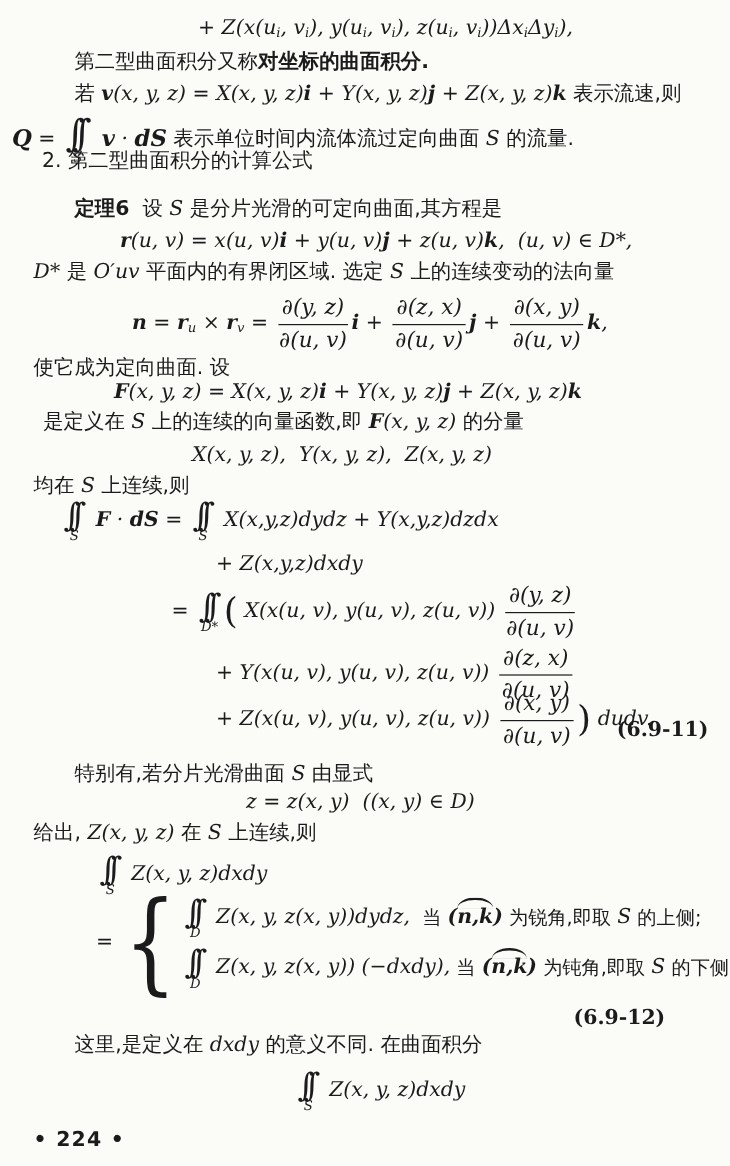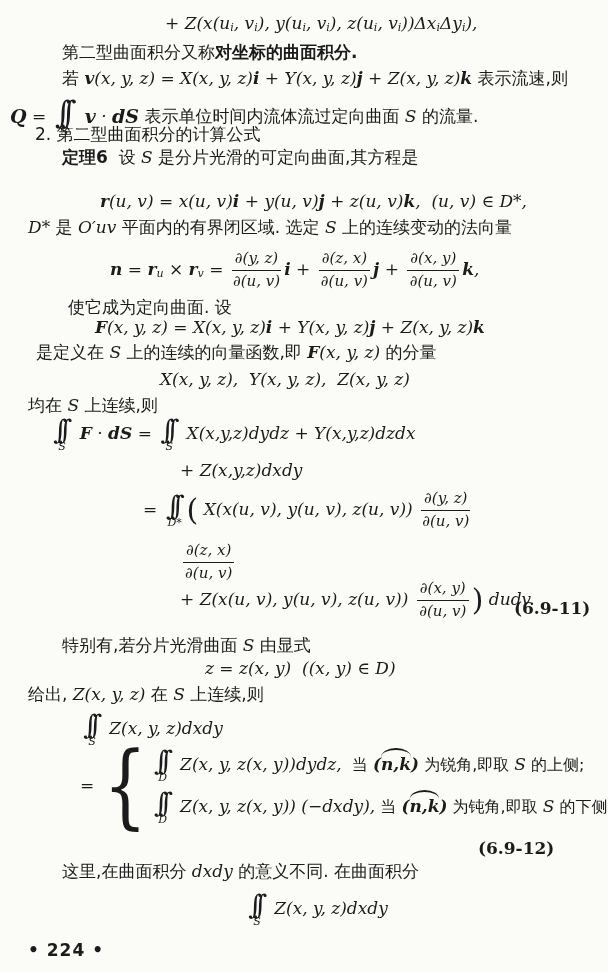--- a/index.html
+++ b/index.html
@@ -53,21 +53,21 @@
   .isub{
     font-family:"DejaVu Serif",serif;font-style:italic;
     font-size:11px;line-height:1;margin-top:-2px;
   }
   .line-q .isym{font-size:31px;}
   .line-q .s-mb{font-size:19px;}
   
   .frac{
     display:inline-flex;flex-direction:column;align-items:center;
     font-family:"DejaVu Serif",serif;font-style:italic;
-    font-size:15px;line-height:1.3;margin:0 3px;
+    font-size:18px;line-height:1.3;margin:0 3px;
   }
   .frac .num{border-bottom:1.5px solid #1b1b1b;padding:0 3px 1px;}
   .frac .den{padding-top:1px;font-style:italic;}
   
   .brace{
     font-family:"DejaVu Serif",serif;font-weight:400;
     font-size:92px;line-height:80px;
     transform:scaleX(.75);margin:0 -4px 0 2px;
   }
   .cases{display:flex;flex-direction:column;gap:6px;}
@@ -84,45 +84,45 @@
   <div class="line" style="top:13px;left:165px;"><span class="s-m">+ Z(x(u</span><span class="s-sub">i</span><span class="s-m">, v</span><span class="s-sub">i</span><span class="s-m">), y(u</span><span class="s-sub">i</span><span class="s-m">, v</span><span class="s-sub">i</span><span class="s-m">), z(u</span><span class="s-sub">i</span><span class="s-m">, v</span><span class="s-sub">i</span><span class="s-m">))Δx</span><span class="s-sub">i</span><span class="s-m">Δy</span><span class="s-sub">i</span><span class="s-m">),</span></div>
 
   <div class="line" style="top:42px;left:62px;"><span class="s-cn">第二型曲面积分又称</span><span class="s-b">对坐标的曲面积分.</span></div>
 
   <div class="line" style="top:68px;left:62px;"><span class="s-cn">若 </span><span class="s-mb">v</span><span class="s-m">(x, y, z) = X(x, y, z)</span><span class="s-mb">i</span><span class="s-m"> + Y(x, y, z)</span><span class="s-mb">j</span><span class="s-m"> + Z(x, y, z)</span><span class="s-mb">k</span><span class="s-cn"> 表示流速,则</span></div>
 
   <div class="line line-q" style="top:95px;left:10px;height:44px;"><span class="s-mb">Q</span><span class="s-m"> = </span><span class="iint"><span class="isym">∫∫</span><span class="isub">S</span></span><span class="s-mb"> v</span><span class="s-m"> · </span><span class="s-mb">dS</span><span class="s-cn"> 表示单位时间内流体流过定向曲面 </span><span class="s-m">S</span><span class="s-cn"> 的流量.</span></div>
 
   <div class="line" style="top:124px;left:35px;text-align:center;"><span class="s-cn">2. 第二型曲面积分的计算公式</span></div>
 
-  <div class="line" style="top:147px;left:62px;align-items:flex-end;"><span class="s-b">定理6</span><span class="s-cn">  设 </span><span class="s-m">S</span><span class="s-cn"> 是分片光滑的可定向曲面,其方程是</span></div>
+  <div class="line" style="top:164px;left:62px;align-items:flex-end;"><span class="s-b">定理6</span><span class="s-cn">  设 </span><span class="s-m">S</span><span class="s-cn"> 是分片光滑的可定向曲面,其方程是</span></div>
 
   <div class="line" style="top:191px;left:100px;"><span class="s-mb">r</span><span class="s-m">(u, v) = x(u, v)</span><span class="s-mb">i</span><span class="s-m"> + y(u, v)</span><span class="s-mb">j</span><span class="s-m"> + z(u, v)</span><span class="s-mb">k</span><span class="s-m">,  (u, v) ∈ D*,</span></div>
 
   <div class="line" style="top:217px;left:28px;"><span class="s-m">D*</span><span class="s-cn"> 是 </span><span class="s-m">O′uv</span><span class="s-cn"> 平面内的有界闭区域. 选定 </span><span class="s-m">S</span><span class="s-cn"> 上的连续变动的法向量</span></div>
 
   <div class="line" style="top:246px;left:110px;height:48px;"><span class="s-mb">n</span><span class="s-m"> = </span><span class="s-mb">r</span><span class="s-sub">u</span><span class="s-m"> × </span><span class="s-mb">r</span><span class="s-sub">v</span><span class="s-m"> = </span><span class="frac"><span class="num">∂(y, z)</span><span class="den">∂(u, v)</span></span><span class="s-mb">i</span><span class="s-m"> + </span><span class="frac"><span class="num">∂(z, x)</span><span class="den">∂(u, v)</span></span><span class="s-mb">j</span><span class="s-m"> + </span><span class="frac"><span class="num">∂(x, y)</span><span class="den">∂(u, v)</span></span><span class="s-mb">k</span><span class="s-m">,</span></div>
 
-  <div class="line" style="top:297px;left:28px;margin-left:40px;"><span class="s-cn">使它成为定向曲面. 设</span></div>
+  <div class="line" style="top:297px;left:28px;"><span class="s-cn">使它成为定向曲面. 设</span></div>
 
   <div class="line" style="top:317px;left:95px;"><span class="s-mb">F</span><span class="s-m">(x, y, z) = X(x, y, z)</span><span class="s-mb">i</span><span class="s-m"> + Y(x, y, z)</span><span class="s-mb">j</span><span class="s-m"> + Z(x, y, z)</span><span class="s-mb">k</span></div>
 
   <div class="line" style="top:342px;left:36px;"><span class="s-cn">是定义在 </span><span class="s-m">S</span><span class="s-cn"> 上的连续的向量函数,即 </span><span class="s-mb">F</span><span class="s-m">(x, y, z)</span><span class="s-cn"> 的分量</span></div>
 
   <div class="line" style="top:369px;left:160px;text-align:center;"><span class="s-m">X(x, y, z),  Y(x, y, z),  Z(x, y, z)</span></div>
 
   <div class="line" style="top:395px;left:28px;"><span class="s-cn">均在 </span><span class="s-m">S</span><span class="s-cn"> 上连续,则</span></div>
 
   <div class="line" style="top:410px;left:50px;height:48px;"><span class="iint"><span class="isym">∫∫</span><span class="isub">S</span></span><span class="s-mb"> F</span><span class="s-m"> · </span><span class="s-mb">dS</span><span class="s-m"> = </span><span class="iint"><span class="isym">∫∫</span><span class="isub">S</span></span><span class="s-m"> X(x,y,z)dydz + Y(x,y,z)dzdx</span></div>
 
   <div class="line" style="top:460px;left:180px;text-align:right;"><span class="s-m">+ Z(x,y,z)dxdy</span></div>
 
   <div class="line" style="top:484px;left:143px;height:52px;"><span class="s-m">= </span><span class="iint"><span class="isym">∫∫</span><span class="isub">D*</span></span><span class="s-bp">(</span><span class="s-m"> X(x(u, v), y(u, v), z(u, v)) </span><span class="frac"><span class="num">∂(y, z)</span><span class="den">∂(u, v)</span></span></div>
 
-  <div class="line" style="top:538px;left:180px;height:48px;"><span class="frac"><span class="num">∂(z, x)</span><span class="den">∂(u, v)</span></span></div>
+  <div class="line" style="top:538px;left:180px;height:48px;"><span class="s-m">+ Y(x(u, v), y(u, v), z(u, v)) </span><span class="frac"><span class="num">∂(z, x)</span><span class="den">∂(u, v)</span></span></div>
 
   <div class="line" style="top:576px;left:180px;height:48px;"><span class="s-m">+ Z(x(u, v), y(u, v), z(u, v)) </span><span class="frac"><span class="num">∂(x, y)</span><span class="den">∂(u, v)</span></span><span class="s-bp">)</span><span class="s-m"> dudv.</span></div>
 
   <div class="line eqlabel" style="top:598px;left:514px;">(6.9-11)</div>
 
   <div class="line" style="top:635px;left:62px;"><span class="s-cn">特别有,若分片光滑曲面 </span><span class="s-m">S</span><span class="s-cn"> 由显式</span></div>
 
   <div class="line" style="top:658px;left:205px;"><span class="s-m">z = z(x, y)  ((x, y) ∈ D)</span></div>
 
   <div class="line" style="top:684px;left:28px;"><span class="s-cn">给出, </span><span class="s-m">Z(x, y, z)</span><span class="s-cn"> 在 </span><span class="s-m">S</span><span class="s-cn"> 上连续,则</span></div>
@@ -133,19 +133,19 @@
     <span class="s-m">=</span>
     <span class="brace">{</span>
     <div class="cases">
       <div class="case-row"><span class="iint"><span class="isym">∫∫</span><span class="isub">D</span></span><span class="s-m"> Z(x, y, z(x, y))dydz,</span><span class="s-cn">  当 </span><span class="s-hat">(n,k)</span><span class="s-cn"> 为锐角,即取 </span><span class="s-m">S</span><span class="s-cn"> 的上侧;</span></div>
       <div class="case-row"><span class="iint"><span class="isym">∫∫</span><span class="isub">D</span></span><span class="s-m"> Z(x, y, z(x, y)) (−dxdy),</span><span class="s-cn"> 当 </span><span class="s-hat">(n,k)</span><span class="s-cn"> 为钝角,即取 </span><span class="s-m">S</span><span class="s-cn"> 的下侧.</span></div>
     </div>
   </div>
 
   <div class="line eqlabel" style="top:838px;left:478px;">(6.9-12)</div>
 
-  <div class="line" style="top:861px;left:62px;"><span class="s-cn">这里,在曲面积分 </span><span class="s-m">dxdy</span><span class="s-cn"> 的意义不同. 在曲面积分</span></div>
+  <div class="line" style="top:861px;left:62px;"><span class="s-cn">这里,是定义在 </span><span class="s-m">dxdy</span><span class="s-cn"> 的意义不同. 在曲面积分</span></div>
 
   <div class="line" style="top:886px;left:245px;height:46px;"><span class="iint"><span class="isym">∫∫</span><span class="isub">S</span></span><span class="s-m"> Z(x, y, z)dxdy</span></div>
 
   <div class="line pagenum" style="top:940px;left:28px;">• 224 •</div>
 
 </div>
 
 </body></html>

